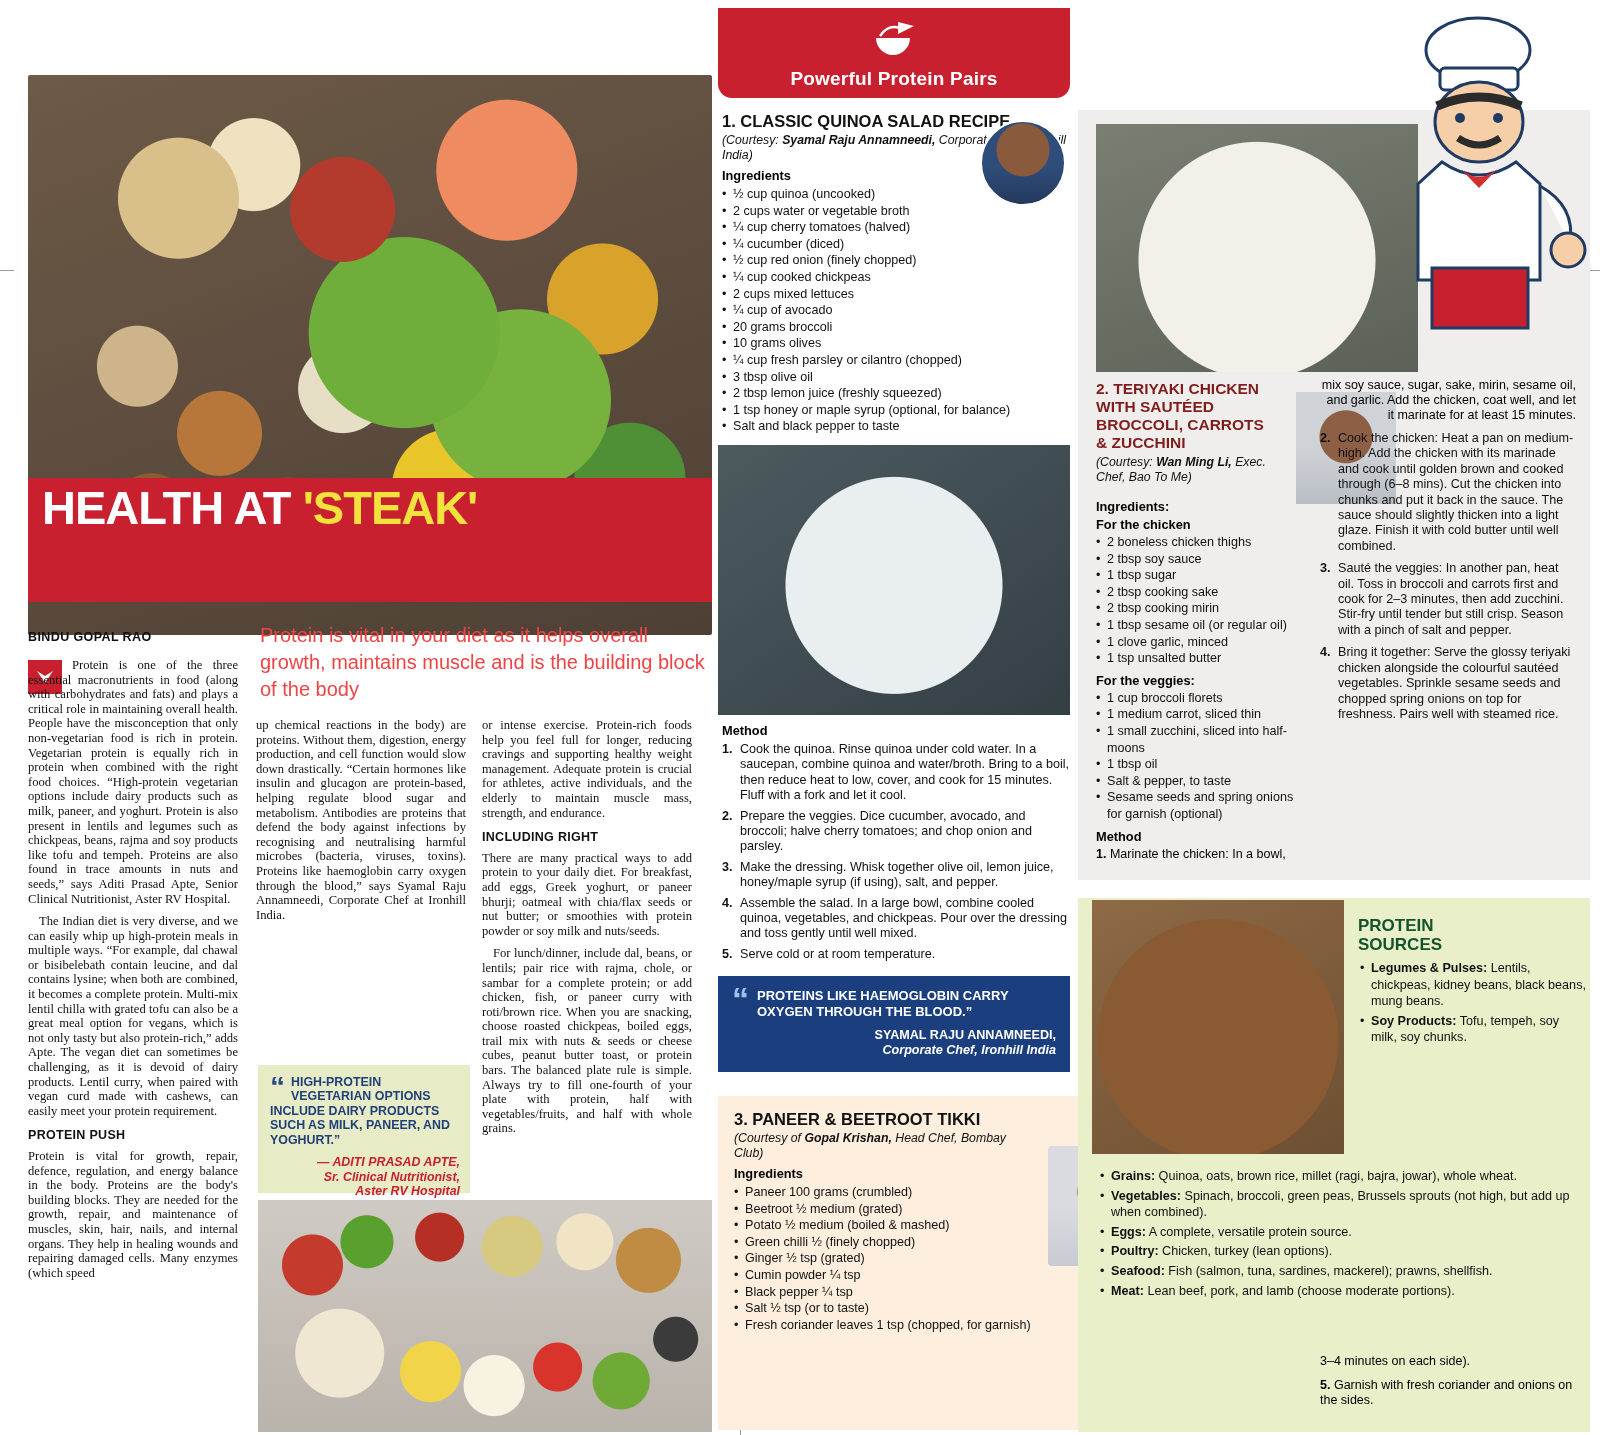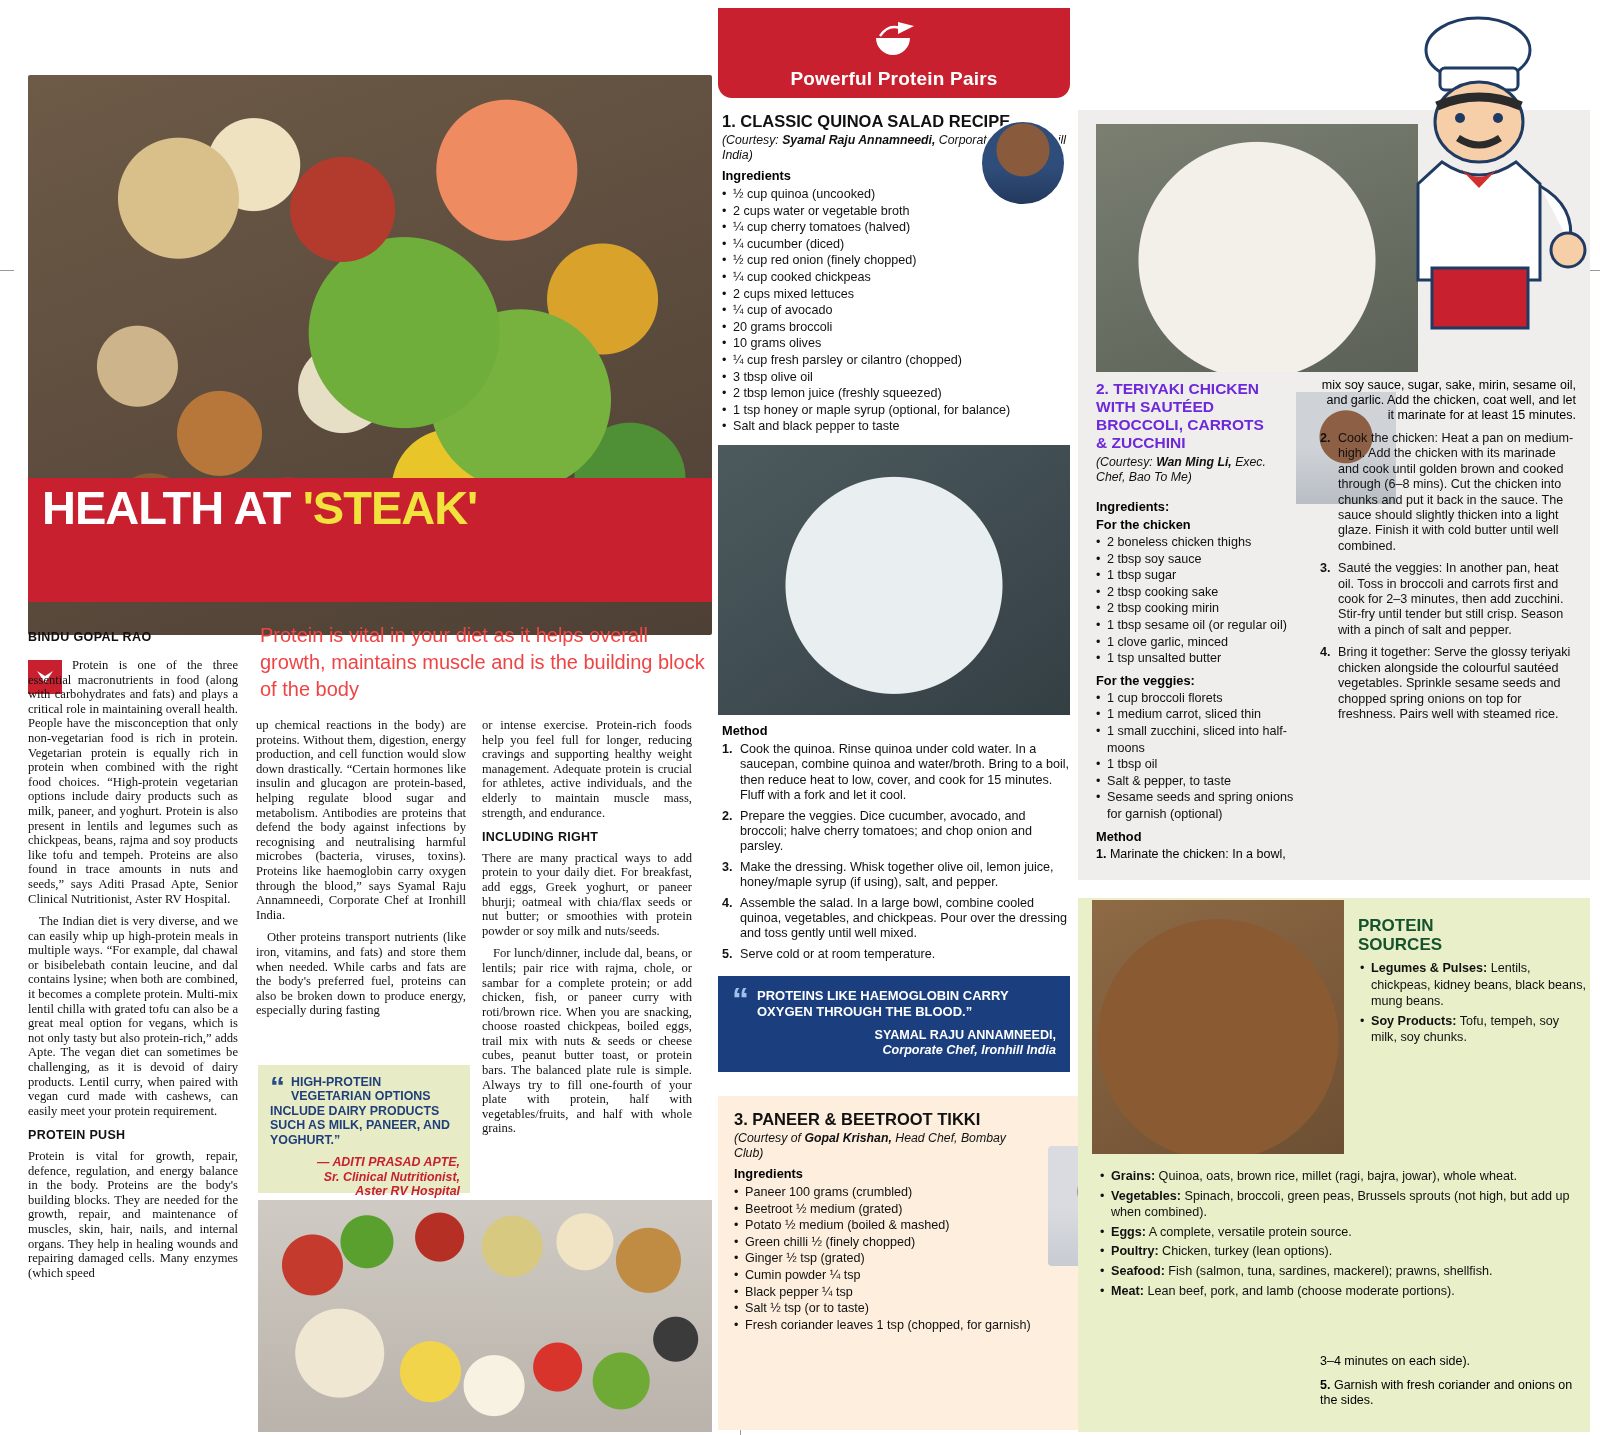--- a/index.html
+++ b/index.html
@@ -228,21 +228,21 @@
       radial-gradient(circle at 60% 50%, #9c4a1e 0 74px, transparent 75px),
       radial-gradient(circle at 32% 36%, #3f7a2c 0 34px, transparent 35px),
       radial-gradient(circle at 30% 66%, #e08b22 0 22px, transparent 23px),
       linear-gradient(160deg,#7a7f72,#5c6157);
   }
   .chef-cartoon { position:absolute; left:1382px; top:10px; width:206px; height:350px; }
 
   .r2-title {
     position:absolute; left:1096px; top:380px; width:180px;
     font-family:"Liberation Sans", sans-serif; font-weight:bold; font-size:15.5px;
-    line-height:18px; color:#6d28d9;
+    line-height:18px; color:#7f1d1d;
   }
   .r2-courtesy {
     position:absolute; left:1096px; top:455px; width:190px;
     font-family:"Liberation Sans", sans-serif; font-style:italic;
     font-size:12.3px; line-height:14.5px; color:#111;
   }
   .r2-chef-photo {
     position:absolute; left:1296px; top:392px; width:100px; height:112px;
     background:radial-gradient(circle at 50% 40%, #8d5f44 0 26px, transparent 27px),
                linear-gradient(180deg,#cfd3d8 50%, #b9bec4);
@@ -313,21 +313,20 @@
 
     <div class="body-col col-a">
       <p>Protein is one of the three essential macronutrients in food (along with carbohydrates and fats) and plays a critical role in maintaining overall health. People have the misconception that only non-vegetarian food is rich in protein. Vegetarian protein is equally rich in protein when combined with the right food choices. “High-protein vegetarian options include dairy products such as milk, paneer, and yoghurt. Protein is also present in lentils and legumes such as chickpeas, beans, rajma and soy products like tofu and tempeh. Proteins are also found in trace amounts in nuts and seeds,” says Aditi Prasad Apte, Senior Clinical Nutritionist, Aster RV Hospital.</p>
       <p class="ind">The Indian diet is very diverse, and we can easily whip up high-protein meals in multiple ways. “For example, dal chawal or bisibelebath contain leucine, and dal contains lysine; when both are combined, it becomes a complete protein. Multi-mix lentil chilla with grated tofu can also be a great meal option for vegans, which is not only tasty but also protein-rich,” adds Apte. The vegan diet can sometimes be challenging, as it is devoid of dairy products. Lentil curry, when paired with vegan curd made with cashews, can easily meet your protein requirement.</p>
       <div class="subhead">PROTEIN PUSH</div>
       <p>Protein is vital for growth, repair, defence, regulation, and energy balance in the body. Proteins are the body's building blocks. They are needed for the growth, repair, and maintenance of muscles, skin, hair, nails, and internal organs. They help in healing wounds and repairing damaged cells. Many enzymes (which speed</p>
     </div>
 
     <div class="body-col col-b">
       <p>up chemical reactions in the body) are proteins. Without them, digestion, energy production, and cell function would slow down drastically. “Certain hormones like insulin and glucagon are protein-based, helping regulate blood sugar and metabolism. Antibodies are proteins that defend the body against infections by recognising and neutralising harmful microbes (bacteria, viruses, toxins). Proteins like haemoglobin carry oxygen through the blood,” says Syamal Raju Annamneedi, Corporate Chef at Ironhill India.</p>
-      <p class="ind">Other proteins transport nutrients (like iron, vitamins, and fats) and store them when needed. While carbs and fats are the body's preferred fuel, proteins can also be broken down to produce energy, especially during fasting</p>
     </div>
 
     <div class="body-col col-c">
       <p>or intense exercise. Protein-rich foods help you feel full for longer, reducing cravings and supporting healthy weight management. Adequate protein is crucial for athletes, active individuals, and the elderly to maintain muscle mass, strength, and endurance.</p>
       <div class="subhead">INCLUDING RIGHT</div>
       <p>There are many practical ways to add protein to your daily diet. For breakfast, add eggs, Greek yoghurt, or paneer bhurji; oatmeal with chia/flax seeds or nut butter; or smoothies with protein powder or soy milk and nuts/seeds.</p>
       <p class="ind">For lunch/dinner, include dal, beans, or lentils; pair rice with rajma, chole, or sambar for a complete protein; or add chicken, fish, or paneer curry with roti/brown rice. When you are snacking, choose roasted chickpeas, boiled eggs, trail mix with nuts &amp; seeds or cheese cubes, peanut butter toast, or protein bars. The balanced plate rule is simple. Always try to fill one-fourth of your plate with protein, half with vegetables/fruits, and half with whole grains.</p>
     </div>
 
     <div class="pullquote-green">

